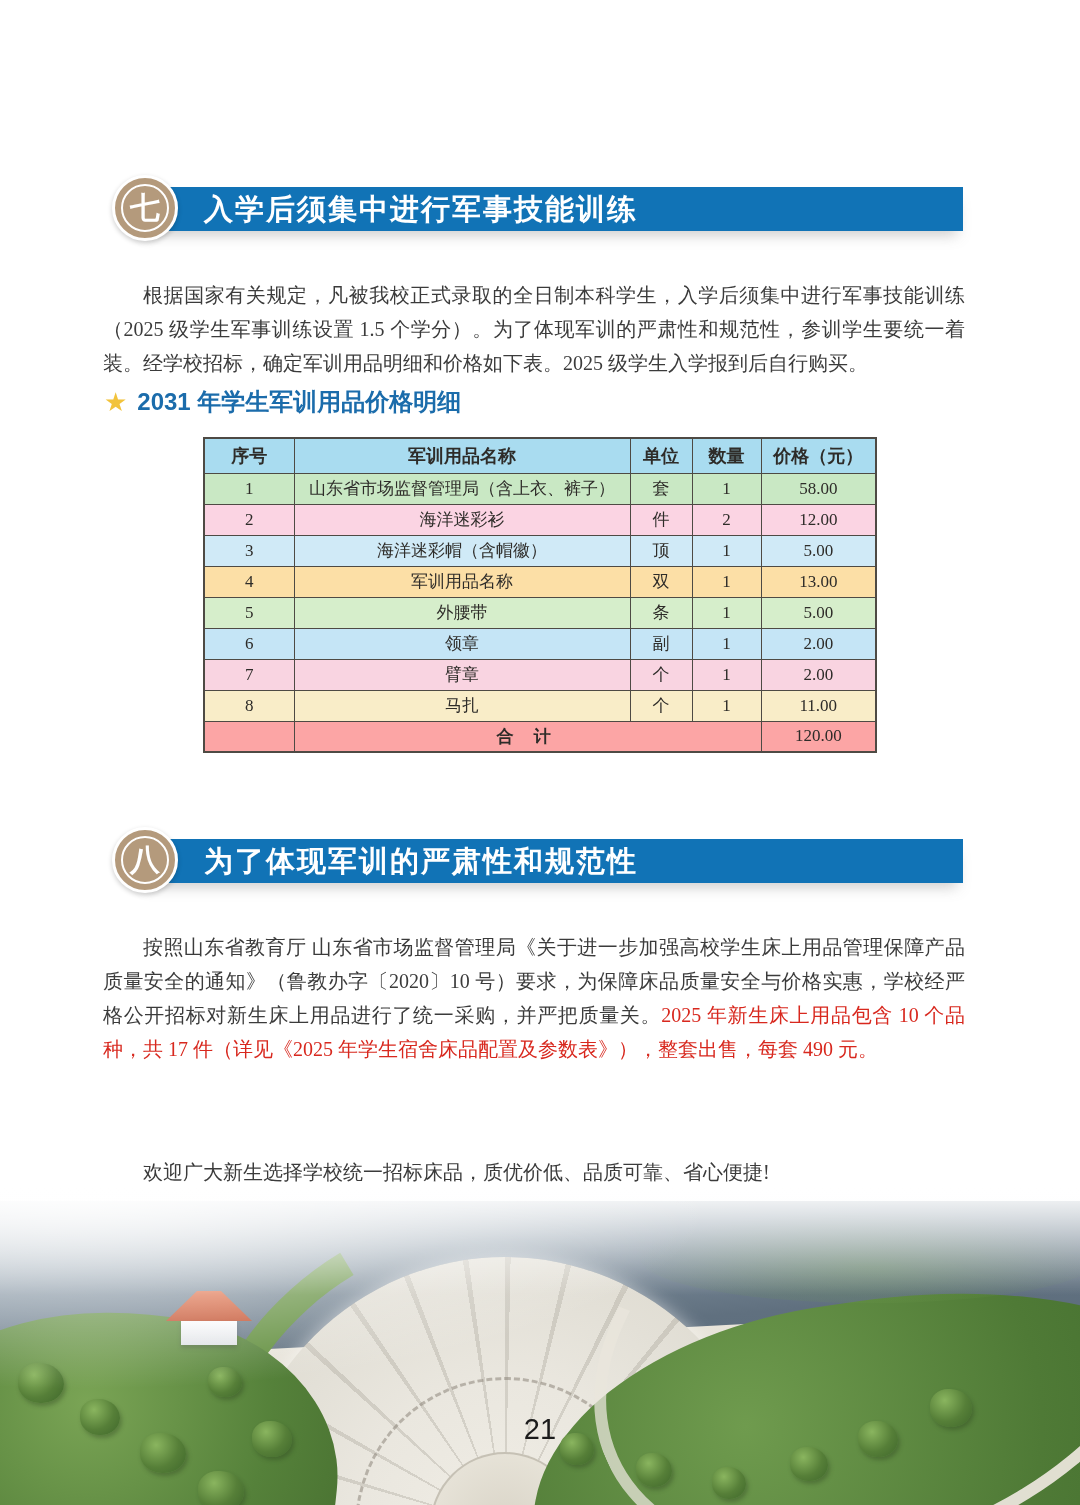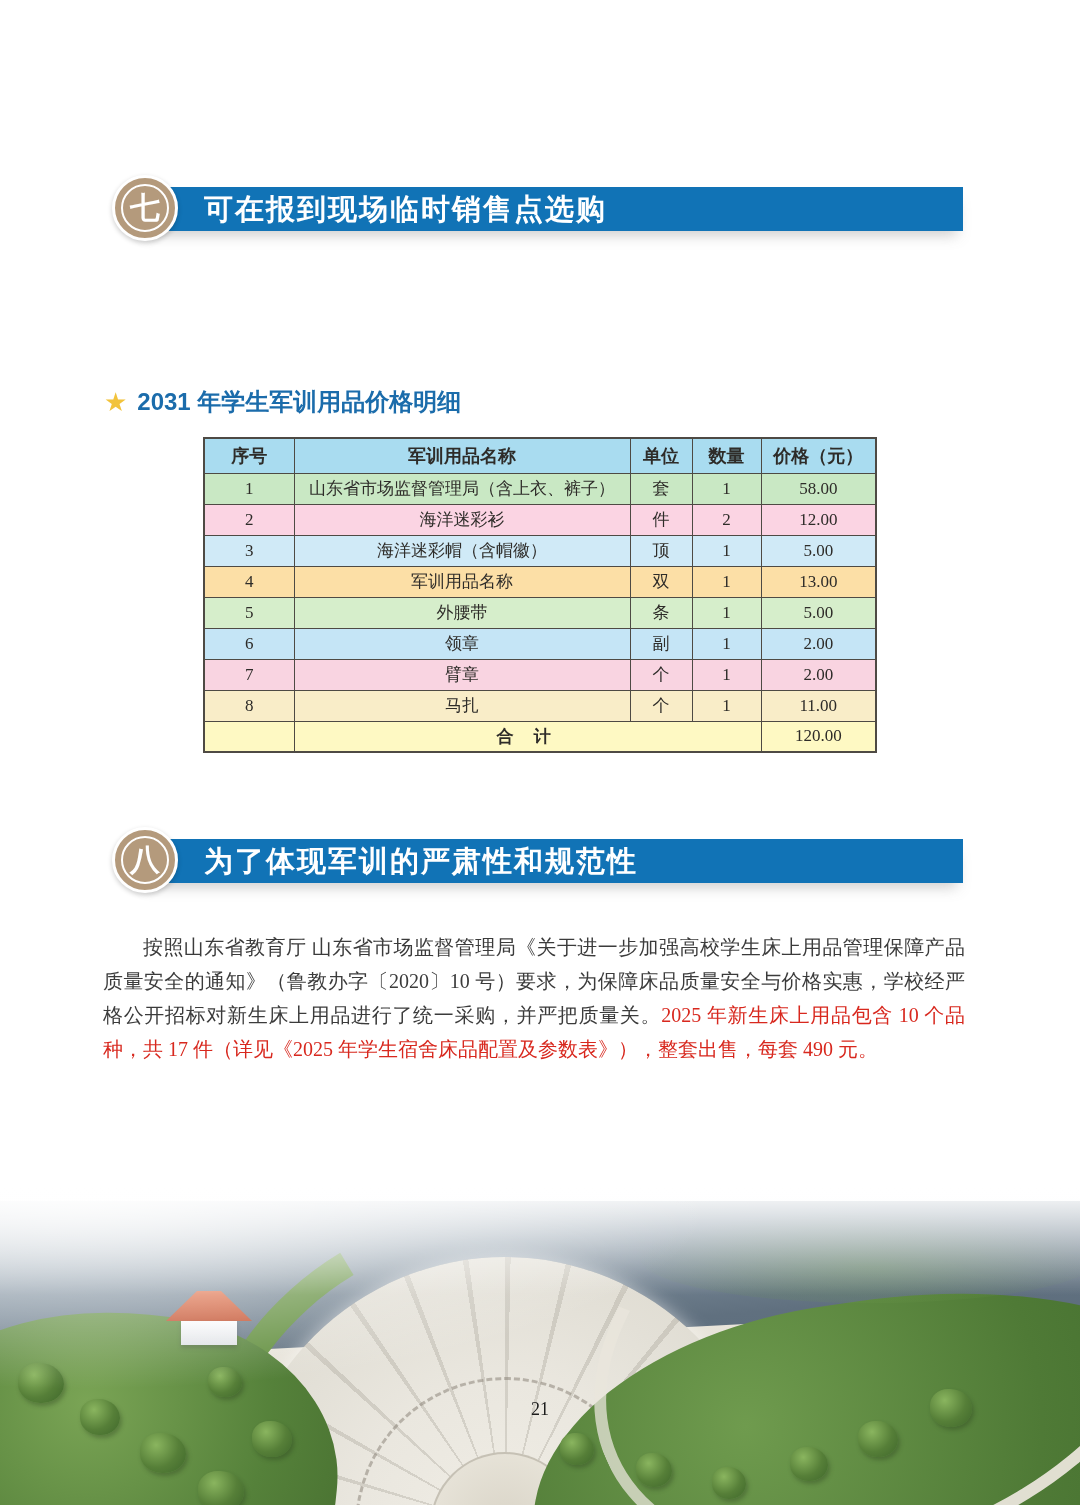--- a/index.html
+++ b/index.html
@@ -145,42 +145,43 @@
   }
   .ph-haze-top {
     top:0; left:0; width:100%; height:110px; z-index:10;
     background:linear-gradient(180deg,#ffffff 0%, rgba(255,255,255,0) 100%);
   }
   .ph-haze-corner {
     top:0; left:0; width:100%; height:100%; z-index:10; pointer-events:none;
     background:radial-gradient(ellipse at 8% 0%, rgba(255,255,255,.85) 0%, rgba(255,255,255,0) 45%);
   }
   .page-number {
-    left:50%; top:214px; transform:translateX(-50%); z-index:12;
-    font-size:18px; color:#1c1c1c; font-family:Liberation Serif, serif;
+    left:50%; top:228px; transform:translateX(-50%); z-index:12;
+    font-size:29px; color:#1c1c1c; font-family:Liberation Sans, sans-serif;
   }
   .watermark {
     right:24px; bottom:18px; z-index:12;
     font-family:"Liberation Sans","DejaVu Sans",sans-serif;
     font-size:31px; color:rgba(255,255,255,.88);
     text-shadow:0 1px 3px rgba(80,80,80,.45); letter-spacing:2px;
   }
 </style>
 </head>
 <body>
 
 <div class="page">
 
   <div class="section-header" style="top:187px;">
     <div class="badge">
       <div class="badge-inner">七</div>
     </div>
-    <span class="banner-title">可在报到现场临时销售点选购</span>
+    <span class="banner-title">入学后须集中进行军事技能训练</span>
   </div>
 
+  <p class="para" style="top:278px;">根据国家有关规定，凡被我校正式录取的全日制本科学生，入学后须集中进行军事技能训练（2025 级学生军事训练设置 1.5 个学分）。为了体现军训的严肃性和规范性，参训学生要统一着装。经学校招标，确定军训用品明细和价格如下表。2025 级学生入学报到后自行购买。</p>
 
   <div class="star-heading">
     <span class="star">★</span>
     <span>2031 年学生军训用品价格明细</span>
   </div>
 
   <table class="supplies-table">
     <colgroup>
       <col class="col0">
         <col class="col1">
@@ -247,38 +248,39 @@
           <td>1</td>
           <td>2.00</td>
         </tr>
         <tr style="background: rgb(249, 237, 200);">
           <td>8</td>
           <td>马扎</td>
           <td>个</td>
           <td>1</td>
           <td>11.00</td>
         </tr>
-        <tr style="background: #fef9c3;">
+        <tr style="background: #fca5a5;">
           <td></td>
           <td colspan="3" class="total-label">合 计</td>
           <td>120.00</td>
         </tr>
       </tbody>
   </table>
 
   <div class="section-header" style="top:839px;">
     <div class="badge">
       <div class="badge-inner">八</div>
     </div>
     <span class="banner-title">为了体现军训的严肃性和规范性</span>
   </div>
 
   <p class="para" style="top:930px;"><span>按照山东省教育厅 山东省市场监督管理局《关于进一步加强高校学生床上用品管理保障产品质量安全的通知》（鲁教办字〔2020〕10 号）要求，为保障床品质量安全与价格实惠，学校经严格公开招标对新生床上用品进行了统一采购，并严把质量关。</span><span class="red-text">2025 年新生床上用品包含 10 个品种，共 17 件（详见《2025 年学生宿舍床品配置及参数表》），整套出售，每套 490 元。</span></p>
 
 
+  <p class="para" style="top:1155px;">欢迎广大新生选择学校统一招标床品，质优价低、品质可靠、省心便捷!</p>
 
   <div class="photo">
     <div class="ph-water"></div>
     <div class="ph-paving"></div>
     <div class="ph-plaza"></div>
     <div class="ph-plaza-ring"></div>
     <div class="ph-plaza-core"></div>
     <div class="ph-hedge"></div>
     <div class="ph-green-left"></div>
     <div class="ph-green-right"></div>

